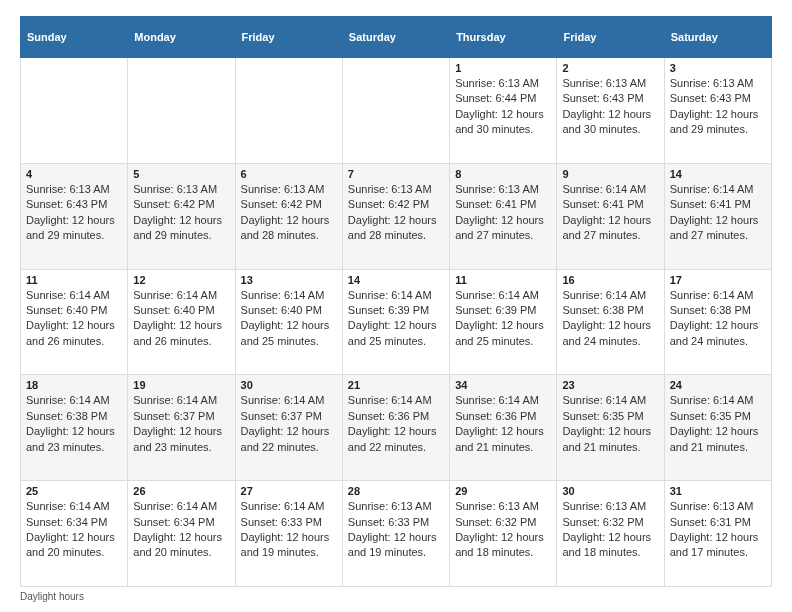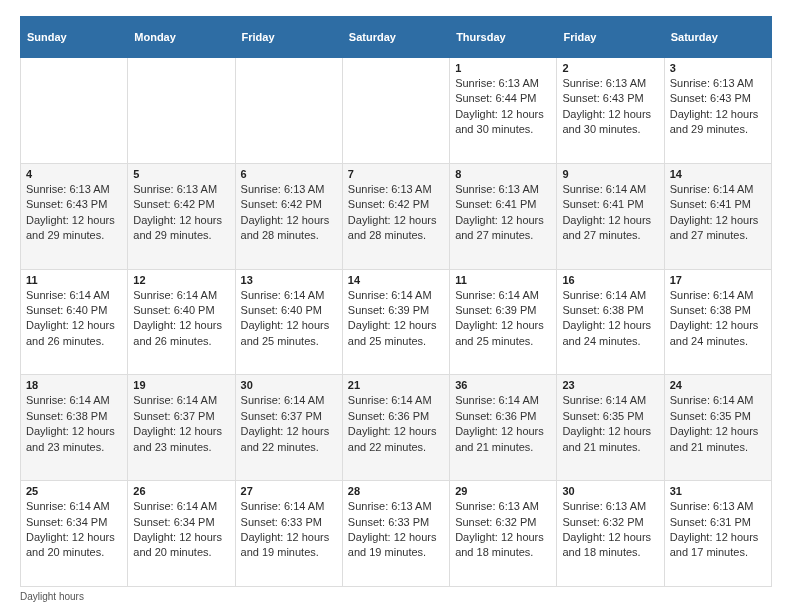--- a/index.html
+++ b/index.html
@@ -278,21 +278,21 @@
 and 22 minutes.</div>
           </td>
           <td>
             <div class="day-number">21</div>
             <div class="day-info" style="white-space: pre-line;">Sunrise: 6:14 AM
 Sunset: 6:36 PM
 Daylight: 12 hours
 and 22 minutes.</div>
           </td>
           <td>
-            <div class="day-number">36</div>
+            <div class="day-number">34</div>
             <div class="day-info" style="white-space: pre-line;">Sunrise: 6:14 AM
 Sunset: 6:36 PM
 Daylight: 12 hours
 and 21 minutes.</div>
           </td>
           <td>
             <div class="day-number">23</div>
             <div class="day-info" style="white-space: pre-line;">Sunrise: 6:14 AM
 Sunset: 6:35 PM
 Daylight: 12 hours

